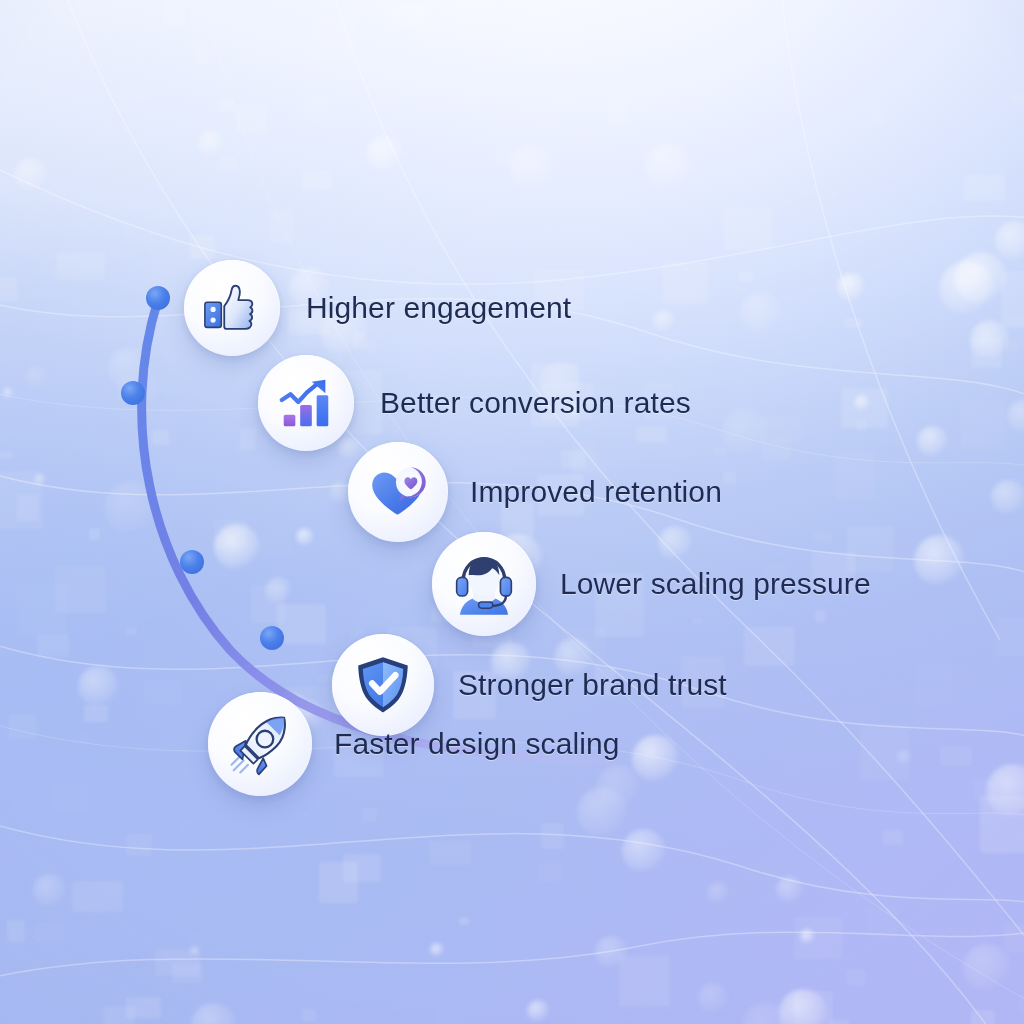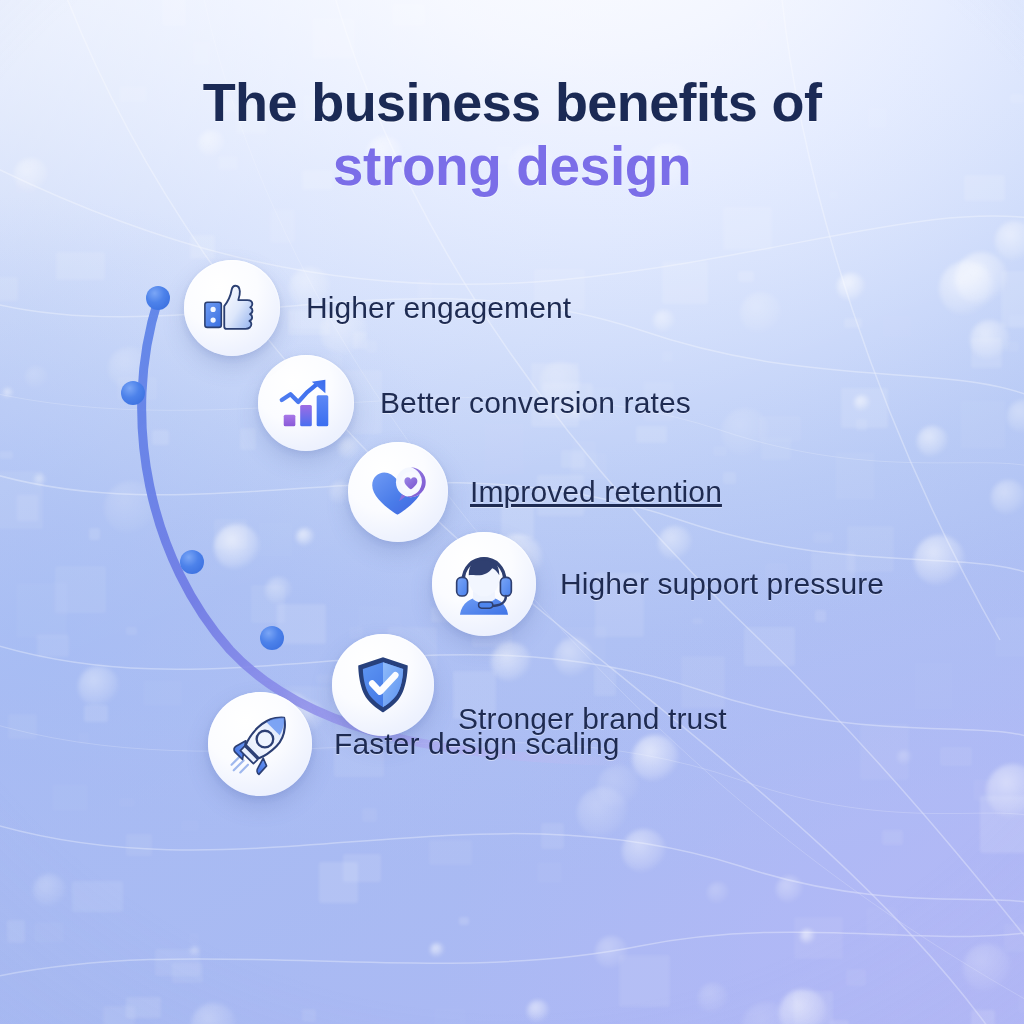--- a/index.html
+++ b/index.html
@@ -348,24 +348,20 @@
     </g>
     <g fill="none" stroke="rgba(255,255,255,.34)" stroke-width="1">
       <path d="M-20,390 C230,450 480,350 720,430 C880,484 990,450 1044,470"></path>
       <path d="M-20,720 C240,800 480,690 740,780 C900,836 1000,800 1044,820"></path>
       <path d="M200,-20 C250,230 400,470 620,690 C780,850 920,940 1044,1010"></path>
     </g>
   </svg>
 
   <div class="vignette"></div>
 
-  <div class="heading">
-    <div class="title-1">The business benefits of</div>
-    <div class="title-2">strong design</div>
-  </div>
 
   <svg class="arc-layer" viewBox="0 0 1024 1024" width="1024" height="1024">
     <defs>
       <linearGradient id="arcGrad" x1="0" y1="0" x2="1" y2="1">
         <stop offset="0%" stop-color="#5d84e8" stop-opacity=".95"></stop>
         <stop offset="38%" stop-color="#6f7ae4" stop-opacity=".92"></stop>
         <stop offset="68%" stop-color="#9a96ec" stop-opacity=".85"></stop>
         <stop offset="88%" stop-color="#b9b6f2" stop-opacity=".55"></stop>
         <stop offset="100%" stop-color="#c6c4f4" stop-opacity="0"></stop>
       </linearGradient>
@@ -461,21 +457,21 @@
         <path d="M31.5,54 C31.5,54 7,40 7,25.5 C7,17.8 12.6,13 18.7,13 C23.4,13 27.9,15.8 31.5,20.4
                  C35.1,15.8 39.6,13 44.3,13 C50.4,13 56,17.8 56,25.5 C56,40 31.5,54 31.5,54 Z" fill="url(#hrtG)"></path>
         <circle cx="44.5" cy="22.5" r="14.5" fill="#f4f7ff"></circle>
         <path d="M44.5,8 A14.5,14.5 0 1 1 35.8,34.2 L33,41 L39.2,36.4 A14.5,14.5 0 0 0 44.5,8 Z" fill="url(#bubG)"></path>
         <circle cx="44.5" cy="22.5" r="10.2" fill="#f7f9ff"></circle>
         <path d="M44.5,29.4 C44.5,29.4 38.2,25.6 38.2,21.3 C38.2,19.1 39.8,17.7 41.5,17.7
                  C42.8,17.7 43.9,18.5 44.5,19.8 C45.1,18.5 46.2,17.7 47.5,17.7
                  C49.2,17.7 50.8,19.1 50.8,21.3 C50.8,25.6 44.5,29.4 44.5,29.4 Z" fill="url(#bubG)"></path>
       </svg>
     </div>
-    <span class="label" style="margin-left:22px;text-decoration:underline;">Improved retention</span>
+    <span class="label" style="margin-left:22px;">Improved retention</span>
   </div>
 
   <div class="item" style="left:432px; top:532px;">
     <div class="badge" style="width:104px;height:104px;">
       <svg width="70" height="70" viewBox="0 0 64 64">
         <defs>
           <linearGradient id="shirtG" x1="0" y1="0" x2="1" y2="1">
             <stop offset="0%" stop-color="#6f9df5"></stop>
               <stop offset="100%" stop-color="#3f74e6"></stop>
           </linearGradient>
@@ -489,24 +485,24 @@
         <ellipse cx="32" cy="27" rx="14" ry="16.5" fill="#f2f6ff"></ellipse>
         <path d="M18,24 C18,13.5 23.5,7.5 32,7.5 C40.5,7.5 46,13.5 46,24 C46,24 43.5,19 39.5,17.5
                  C36.5,22 31,24.5 24.5,24 C21.5,23.8 19.5,23.8 18,24 Z" fill="#2f3f70"></path>
         <path d="M13,29 C13,17 21.5,9 32,9 C42.5,9 51,17 51,29" fill="none" stroke="#2f3f70" stroke-width="3.2" stroke-linecap="round"></path>
         <rect x="7" y="26" width="10" height="17" rx="4.4" fill="url(#cupG)" stroke="#2f3f70" stroke-width="1.5"></rect>
         <rect x="47" y="26" width="10" height="17" rx="4.4" fill="url(#cupG)" stroke="#2f3f70" stroke-width="1.5"></rect>
         <path d="M52,43 C52,49.5 46,52 39,52" fill="none" stroke="#2f3f70" stroke-width="2.3" stroke-linecap="round"></path>
         <rect x="27" y="48.5" width="13" height="5.6" rx="2.8" fill="#4f86ee" stroke="#2f3f70" stroke-width="1.3"></rect>
       </svg>
     </div>
-    <span class="label" style="margin-left:24px;">Higher support pressure</span>
+    <span class="label" style="margin-left:24px;">Lower scaling pressure</span>
   </div>
 
-  <div class="item" style="left:332px; top:634px;align-items:flex-end;">
+  <div class="item" style="left:332px; top:634px;">
     <div class="badge" style="width:102px;height:102px;">
       <svg width="66" height="66" viewBox="0 0 64 64">
         <defs>
           <linearGradient id="shGa" x1="0" y1="0" x2="1" y2="1">
             <stop offset="0%" stop-color="#5e95f2"></stop>
               <stop offset="100%" stop-color="#3a6fe2"></stop>
           </linearGradient>
           <linearGradient id="shGb" x1="0" y1="0" x2="1" y2="1">
             <stop offset="0%" stop-color="#8fbbfa"></stop>
               <stop offset="100%" stop-color="#5d93f0"></stop>

